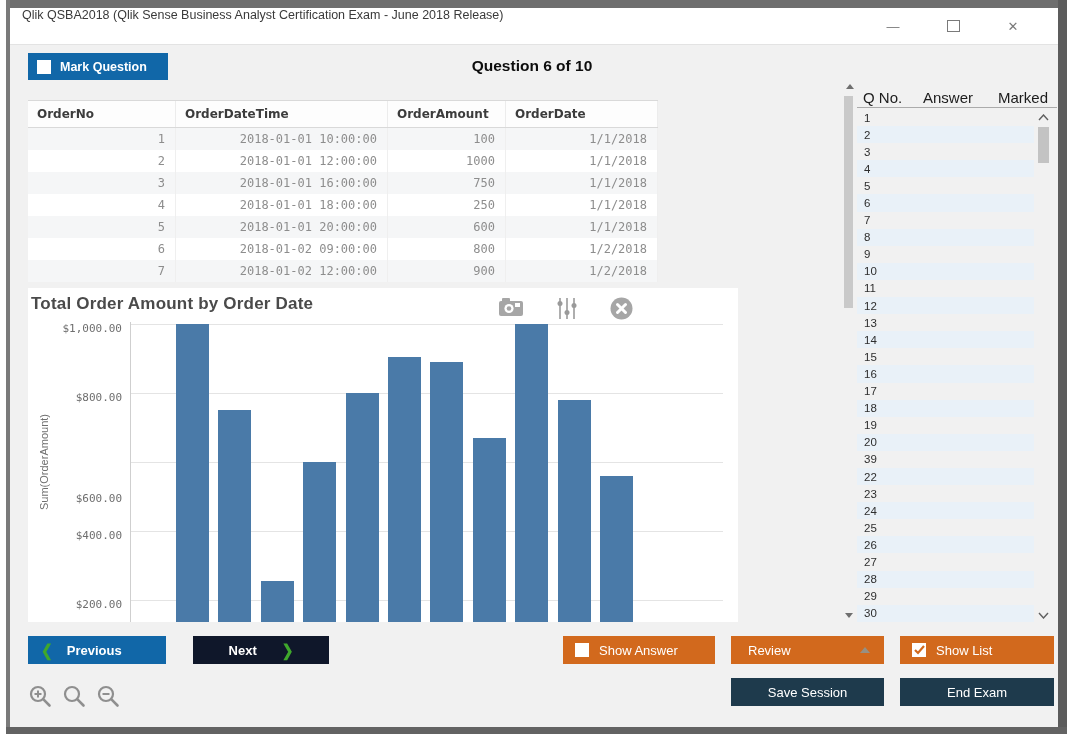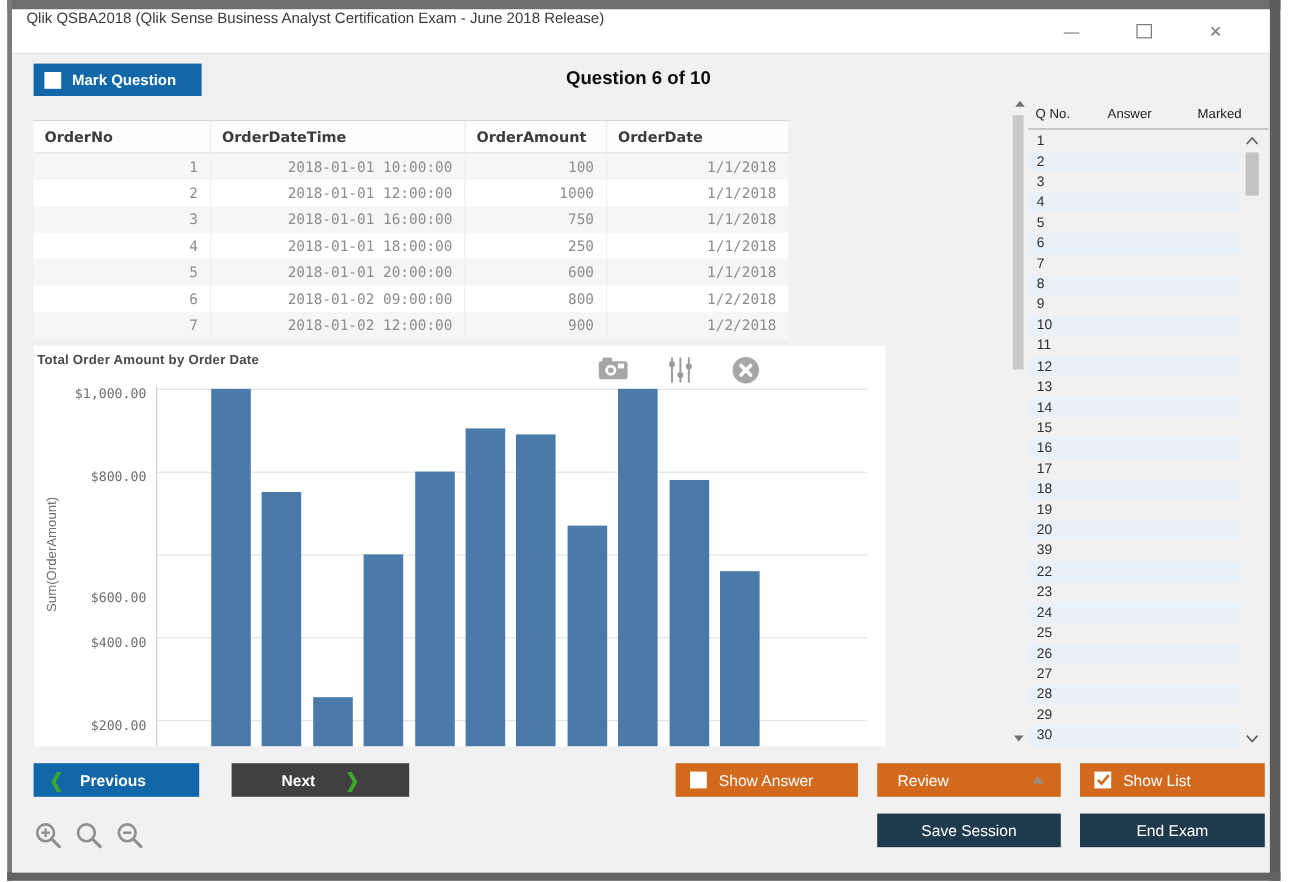--- a/index.html
+++ b/index.html
@@ -32,21 +32,21 @@
   .thead{display:flex;height:26px;border-top:1px solid #d9d9d9;border-bottom:1px solid #d9d9d9;background:#fdfdfd;}
   .thead .hc{font-weight:bold;font-size:12px;color:#3c3c3c;line-height:26px;padding-left:9px;
              box-sizing:border-box;border-right:1px solid #ececec;font-family:"DejaVu Sans",sans-serif;}
   .trow{display:flex;height:22px;}
   .trow.odd{background:#f5f6f7;}
   .trow.even{background:#ffffff;}
   .trow .tc{font-family:"DejaVu Sans Mono",monospace;font-size:12px;color:#8d8d8d;line-height:22px;
             text-align:right;padding-right:10px;box-sizing:border-box;border-right:1px solid #efefef;}
   
   #chart-card{position:absolute;left:28px;top:288px;width:710px;height:334px;background:#ffffff;}
-  #chart-title{position:absolute;left:3px;top:6px;font-weight:bold;font-size:11px;color:#4a4a4a;
+  #chart-title{position:absolute;left:3px;top:6px;font-weight:bold;font-size:17px;color:#4a4a4a;
                font-family:"Liberation Sans",sans-serif;letter-spacing:.2px;}
   .chart-icon{position:absolute;top:9px;}
   #icon-camera{left:470px;}
   #icon-sliders{left:528px;}
   #icon-closec{left:582px;}
   #y-axis-label{position:absolute;left:-84px;top:168px;width:200px;text-align:center;
                 transform:rotate(-90deg);font-size:11px;color:#6f6f6f;}
   .ytick{position:absolute;left:12px;width:82px;text-align:right;font-family:"DejaVu Sans Mono",monospace;
          font-size:11px;color:#6e6e6e;}
   #plot{position:absolute;left:102px;top:34px;width:592px;height:300px;overflow:hidden;
@@ -54,37 +54,37 @@
   .gridline{position:absolute;left:0;width:100%;height:1px;background:#e4e4e4;}
   .bar{position:absolute;background:#4a7aa8;}
   
   #main-scrollbar{position:absolute;left:843px;top:84px;width:13px;height:534px;}
   .tri-up{width:0;height:0;border-left:4px solid transparent;border-right:4px solid transparent;
           border-bottom:5px solid #6f6f6f;margin:0 auto;}
   .tri-down{width:0;height:0;border-left:4px solid transparent;border-right:4px solid transparent;
             border-top:5px solid #6f6f6f;margin:0 auto;position:absolute;bottom:0;left:2px;}
   #main-thumb{position:absolute;left:1px;top:12px;width:9px;height:212px;background:#c9c9c9;}
   
-  #qlist-header{position:absolute;left:857px;top:89px;width:200px;height:18px;font-size:11px;color:#1c1c1c;}
+  #qlist-header{position:absolute;left:857px;top:89px;width:200px;height:18px;font-size:15px;color:#1c1c1c;}
   #qlist-header .qh{position:absolute;top:0;}
   #qh-qno{left:6px;} #qh-answer{left:66px;} #qh-marked{left:141px;}
   #qlist-divider{position:absolute;left:857px;top:107px;width:200px;height:1px;background:#ababab;}
   #qlist-rows{position:absolute;left:857px;top:109px;width:177px;}
   .qrow{display:flex;align-items:center;height:17.1px;font-size:11.5px;color:#2e2e2e;}
   .qrow.even{background:#e9f1f8;}
   .qrow .qn{padding-left:7px;}
   #qlist-scrollbar{position:absolute;left:1036px;top:109px;width:15px;height:514px;background:#f1f1f1;}
   #qlist-thumb{position:absolute;left:2px;top:18px;width:11px;height:36px;background:#c3c3c3;}
   .chev{position:absolute;left:0;width:15px;height:14px;display:flex;align-items:center;justify-content:center;}
   #qchev-up{top:1px;} #qchev-down{bottom:1px;}
   
   .btn{position:absolute;height:28px;display:flex;align-items:center;color:#fff;font-size:13px;box-sizing:border-box;}
   .btn .blbl{font-weight:bold;}
   #btn-previous{left:28px;top:636px;width:138px;background:#1167a8;padding-left:13px;gap:14px;}
-  #btn-next{left:193px;top:636px;width:148px;background:#404040;justify-content:center;gap:25px;}
+  #btn-next{left:193px;top:636px;width:136px;background:#0f172a;justify-content:center;gap:25px;}
   .chevron{font-size:14px;color:#3fa82c;font-weight:bold;transform:scaleY(1.15);}
   #btn-show-answer{left:563px;top:636px;width:152px;background:#d2691d;padding-left:12px;gap:10px;}
   #btn-review{left:731px;top:636px;width:153px;background:#d2691d;padding-left:17px;}
   #review-arrow{position:absolute;right:14px;top:11px;width:0;height:0;border-left:5px solid transparent;
                 border-right:5px solid transparent;border-bottom:6px solid #979083;}
   #btn-show-list{left:900px;top:636px;width:154px;background:#d2691d;padding-left:12px;gap:10px;}
   #btn-save-session{left:731px;top:678px;width:153px;background:#1e3a4c;justify-content:center;}
   #btn-end-exam{left:900px;top:678px;width:154px;background:#1e3a4c;justify-content:center;}
   #zoom-icons{position:absolute;left:28px;top:684px;display:flex;gap:9px;align-items:center;}
 </style>

